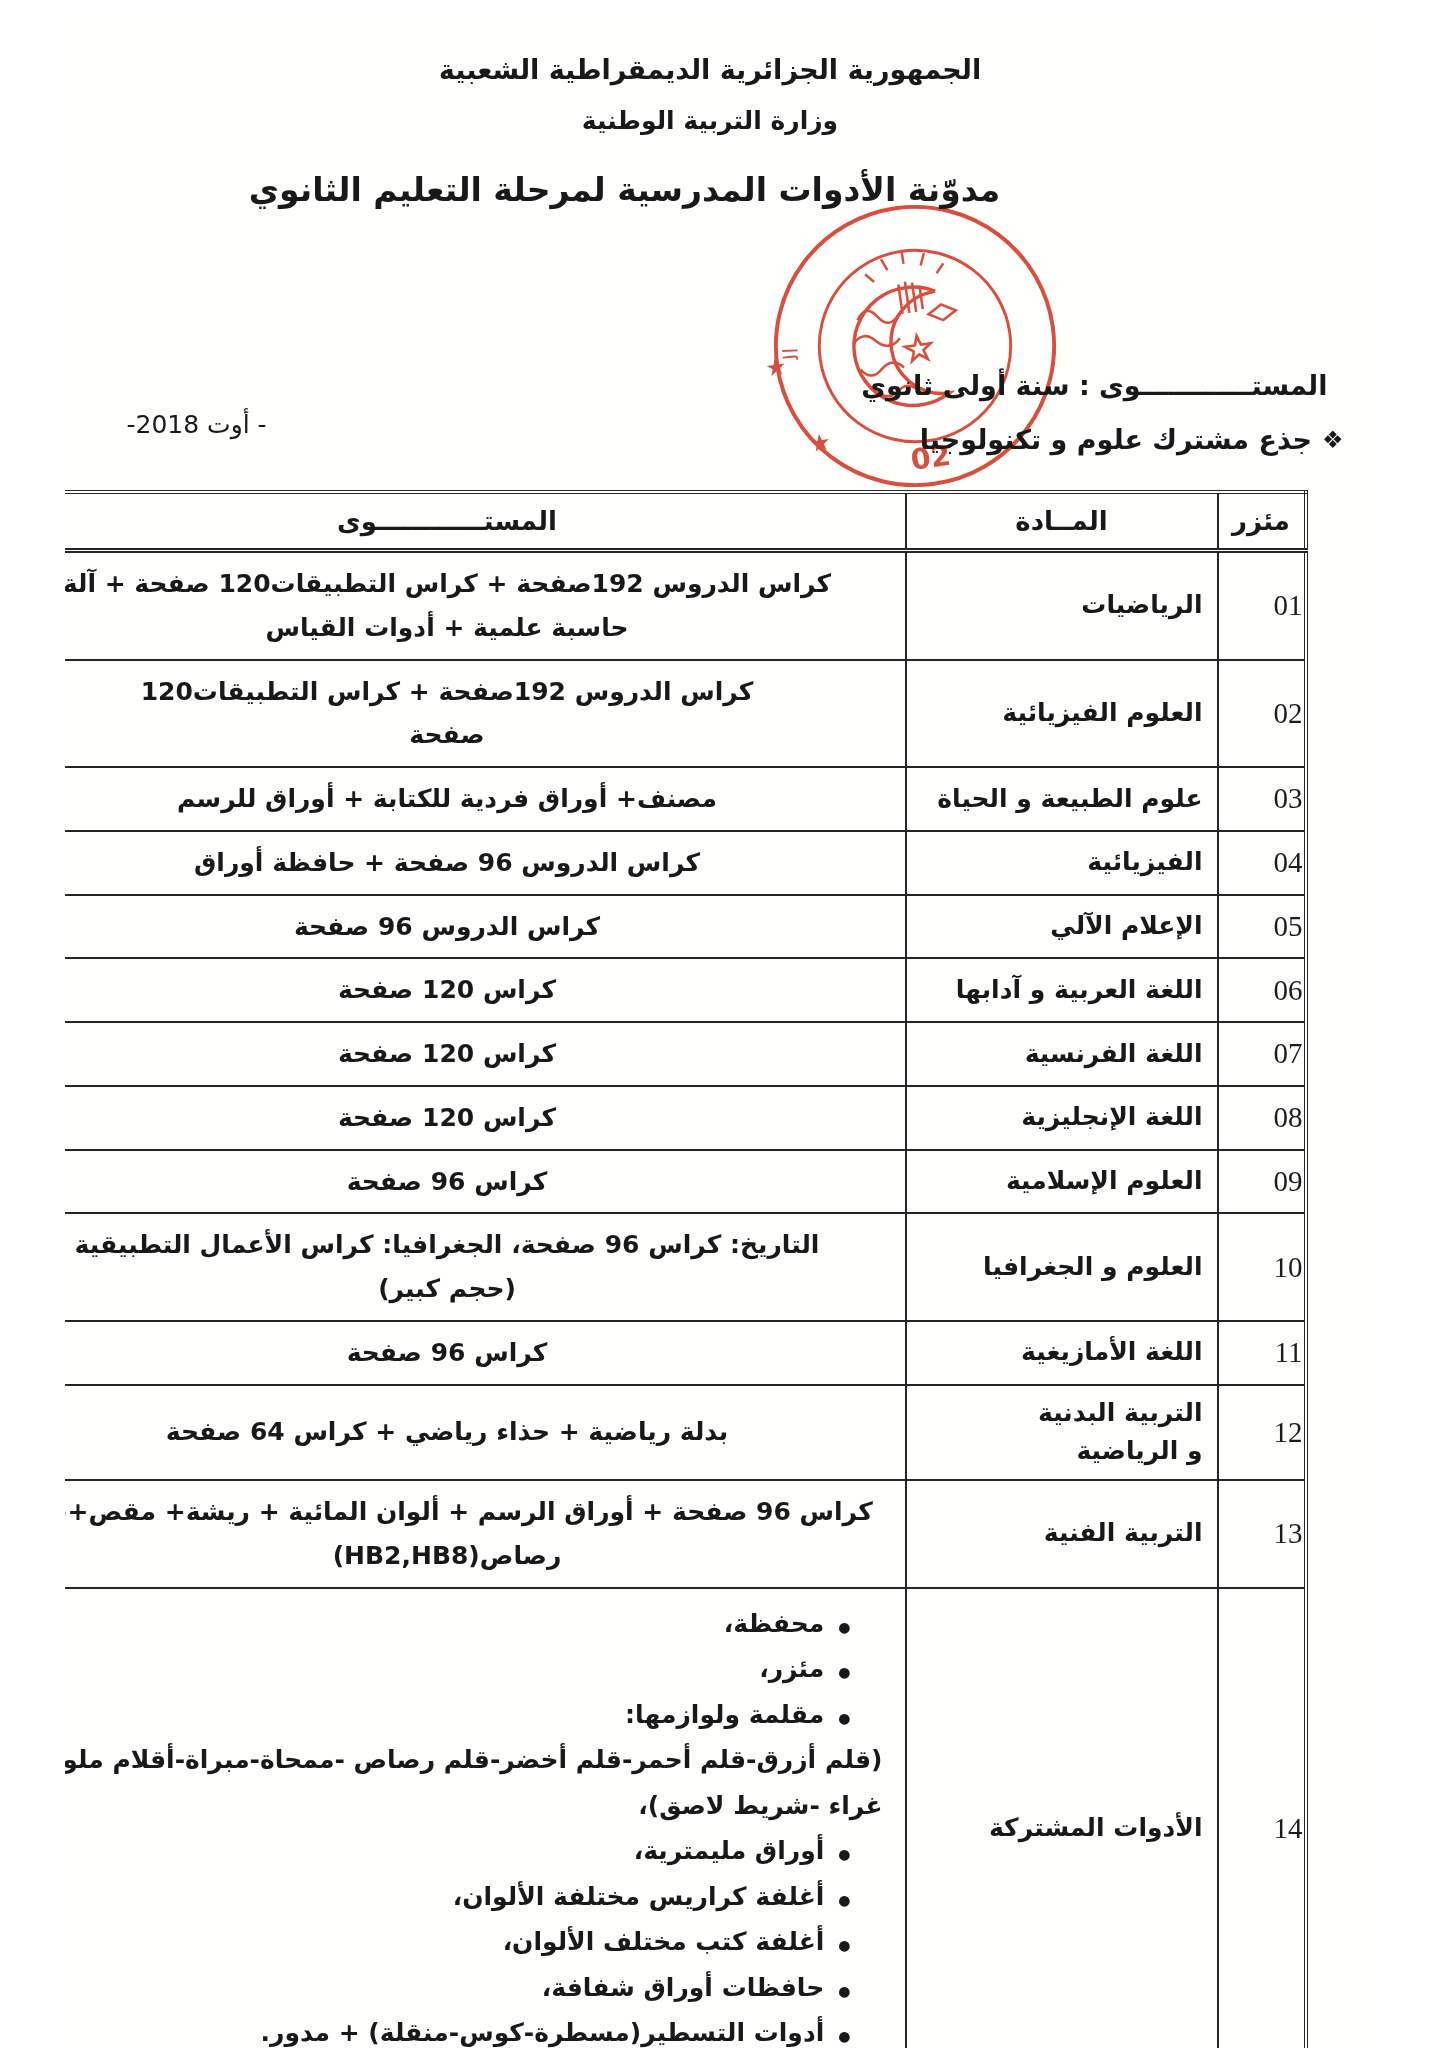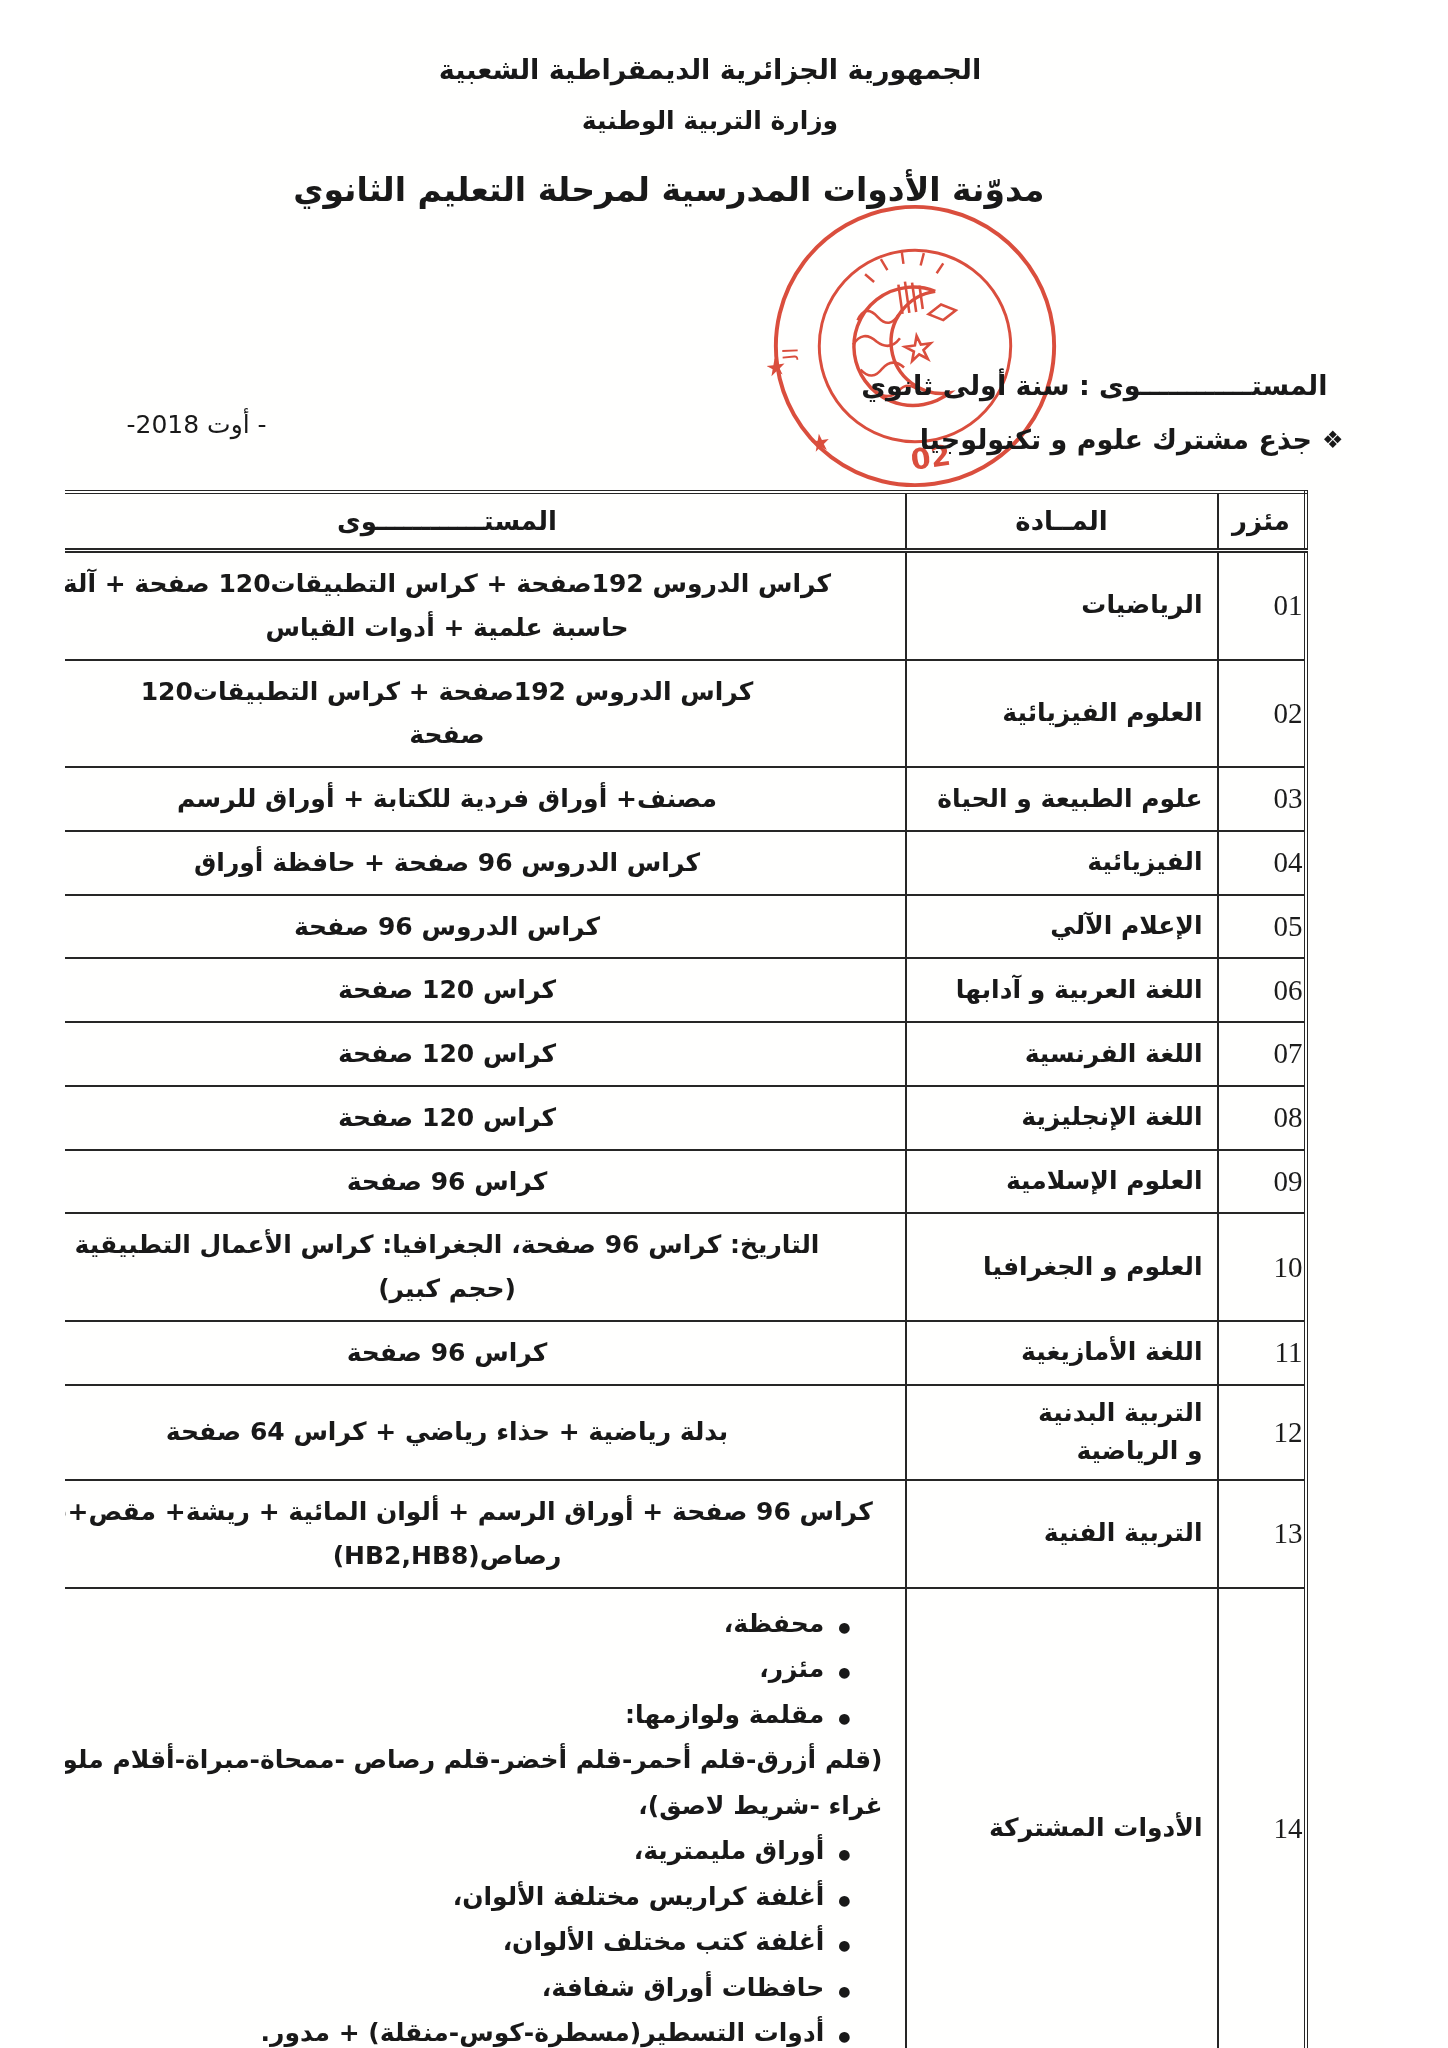--- a/index.html
+++ b/index.html
@@ -6,21 +6,21 @@
   .page{
     position:relative;width:1272px;height:2048px;margin:12px auto;
     background:#fffffe;overflow:hidden;direction:rtl;
     font-family:"DejaVu Sans",sans-serif;color:#191919;padding-left:47px;
   }
   
   .gov1{position:absolute;top:42px;left:0;right:0;text-align:center;
         transform:translateX(-14px);font-size:27px;font-weight:bold;}
   .gov2{position:absolute;top:94px;left:0;right:0;text-align:center;
         transform:translateX(-14px);font-size:25px;font-weight:bold;}
-  .doc-title{position:absolute;top:158px;left:140px;width:840px;
+  .doc-title{position:absolute;top:158px;left:140px;width:840px;text-align:center;
         font-size:33px;font-weight:bold;z-index:1;}
   .level{position:absolute;top:358px;right:56px;font-size:27px;font-weight:bold;z-index:3;}
   .branch{position:absolute;top:412px;right:40px;font-size:27px;font-weight:bold;
         display:flex;align-items:center;gap:10px;z-index:3;}
   .branch .diamond{font-size:24px;line-height:1;}
   .date{position:absolute;top:398px;left:62px;font-size:25px;font-weight:normal;direction:rtl;}
   
   .stamp{position:absolute;left:702px;top:186px;width:296px;height:296px;
         mix-blend-mode:multiply;opacity:.9;z-index:2;}
   

